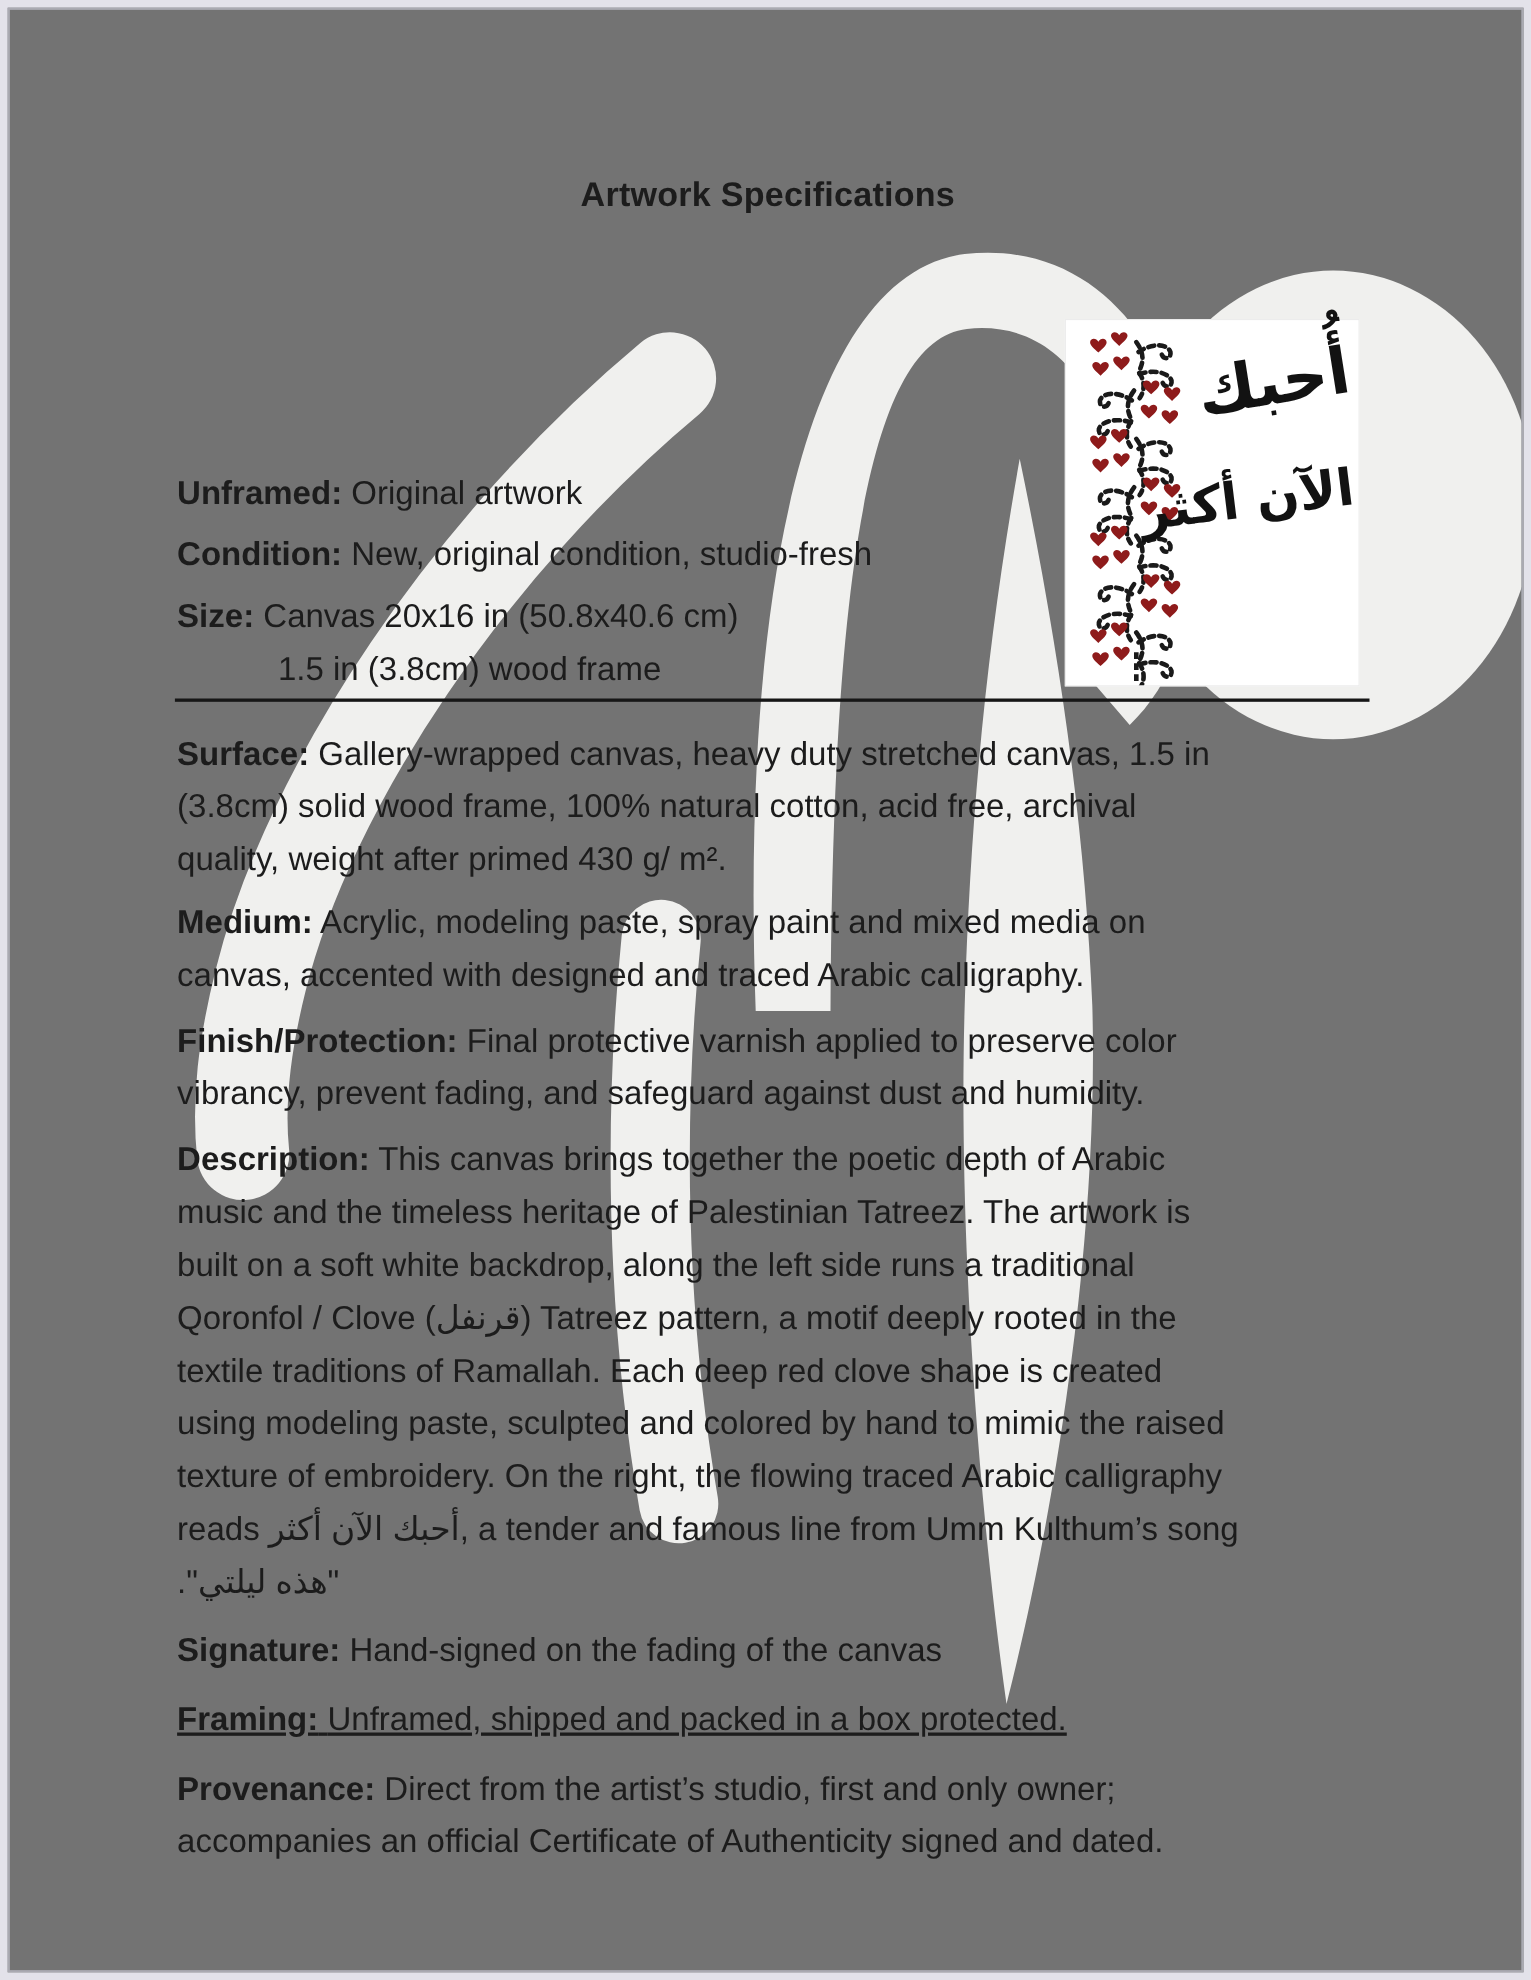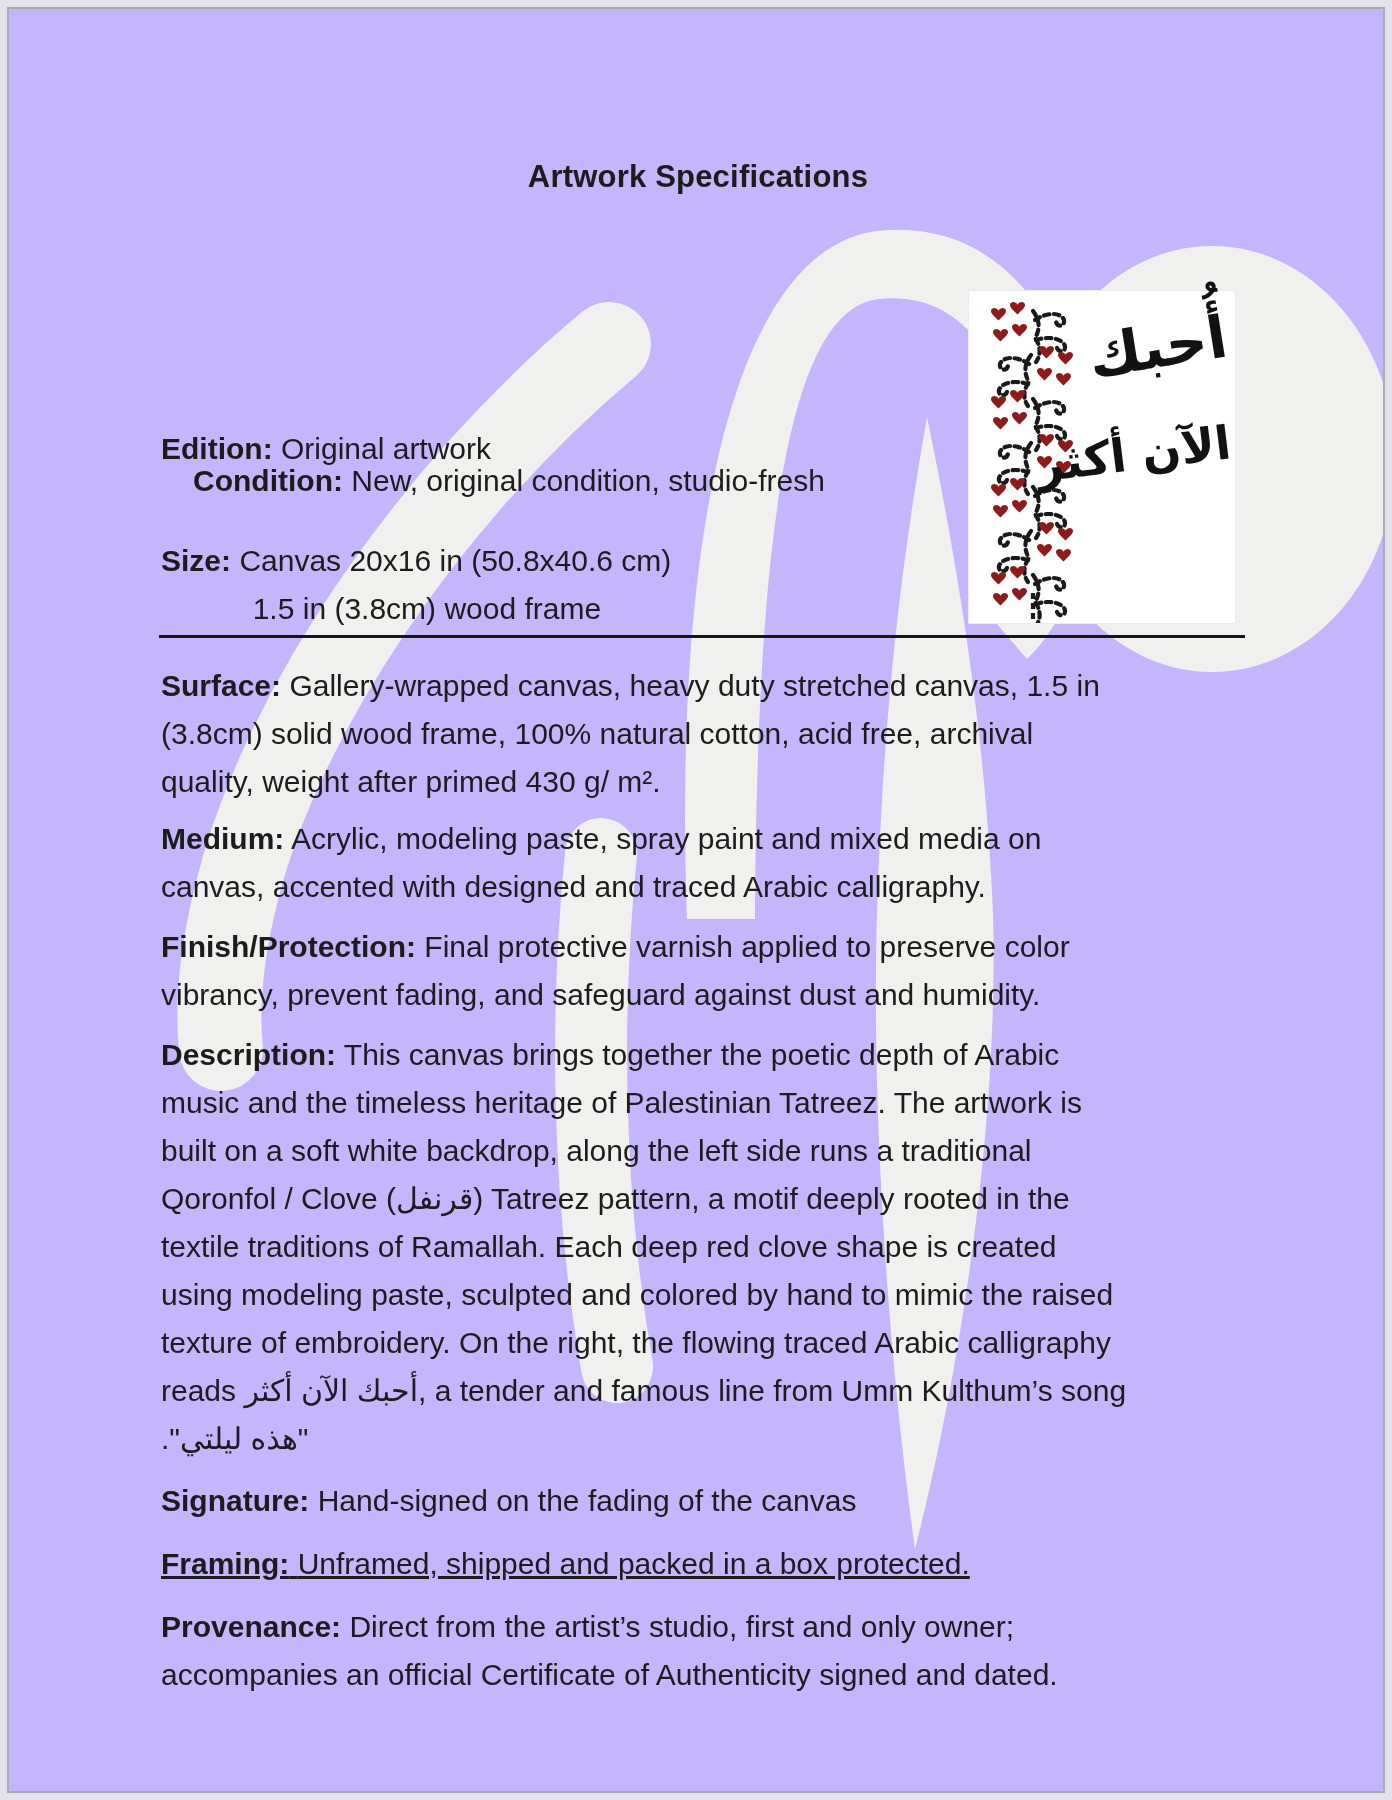--- a/index.html
+++ b/index.html
@@ -5,21 +5,21 @@
   html,body{margin:0;padding:0;}
   body{
     width:1392px;height:1800px;position:relative;
     background:#e3e2ea;
     font-family:"Liberation Sans", sans-serif;
     color:#1c1c1c;
     overflow:hidden;
   }
   .page{
     position:absolute;left:7px;top:7px;right:7px;bottom:7px;
-    background:#c4b5fd;
+    background:#737373;
     border:2px solid #aaaab2;
     overflow:hidden;
   }
   .wm{position:absolute;left:0;top:0;width:1392px;height:1800px;pointer-events:none;}
   .doc-title{
     position:absolute;left:0;top:150px;width:1378px;
     text-align:center;font-weight:bold;font-size:31px;letter-spacing:.2px;
     white-space:pre;
   }
   .line{
@@ -56,23 +56,23 @@
       <path fill="none" stroke-width="72" stroke-linecap="round" d="M 592,845 C 576,1005 578,1185 608,1358"></path>
       <path stroke="none" d="M 918,408 C 958,600 978,760 984,905 C 990,1110 952,1360 906,1540 C 880,1355 862,1105 868,905 C 874,705 892,555 918,408 Z"></path>
     </g>
   </svg>
 
   <div class="content-layer">
 
     <div class="doc-title">Artwork Specifications</div>
 
 
-    <p class="line" style="top:416px;"><b>Edition:</b> <span>Original artwork</span></p>
+    <p class="line" style="top:416px;"><b>Unframed:</b> <span>Original artwork</span></p>
 
-    <p class="line" style="top:448px;margin-left:32px;"><b>Condition:</b> <span>New, original condition, studio-fresh</span></p>
+    <p class="line" style="top:472px;"><b>Condition:</b> <span>New, original condition, studio-fresh</span></p>
 
     <p class="line" style="top:528px;"><b>Size:</b> <span>Canvas 20x16 in (50.8x40.6 cm)
            1.5 in (3.8cm) wood frame</span></p>
 
     <div class="hrule"></div>
 
     <p class="line" style="top:653px;"><b>Surface:</b> <span>Gallery-wrapped canvas, heavy duty stretched canvas, 1.5 in
 (3.8cm) solid wood frame, 100% natural cotton, acid free, archival
 quality, weight after primed 430 g/ m².</span></p>
 

